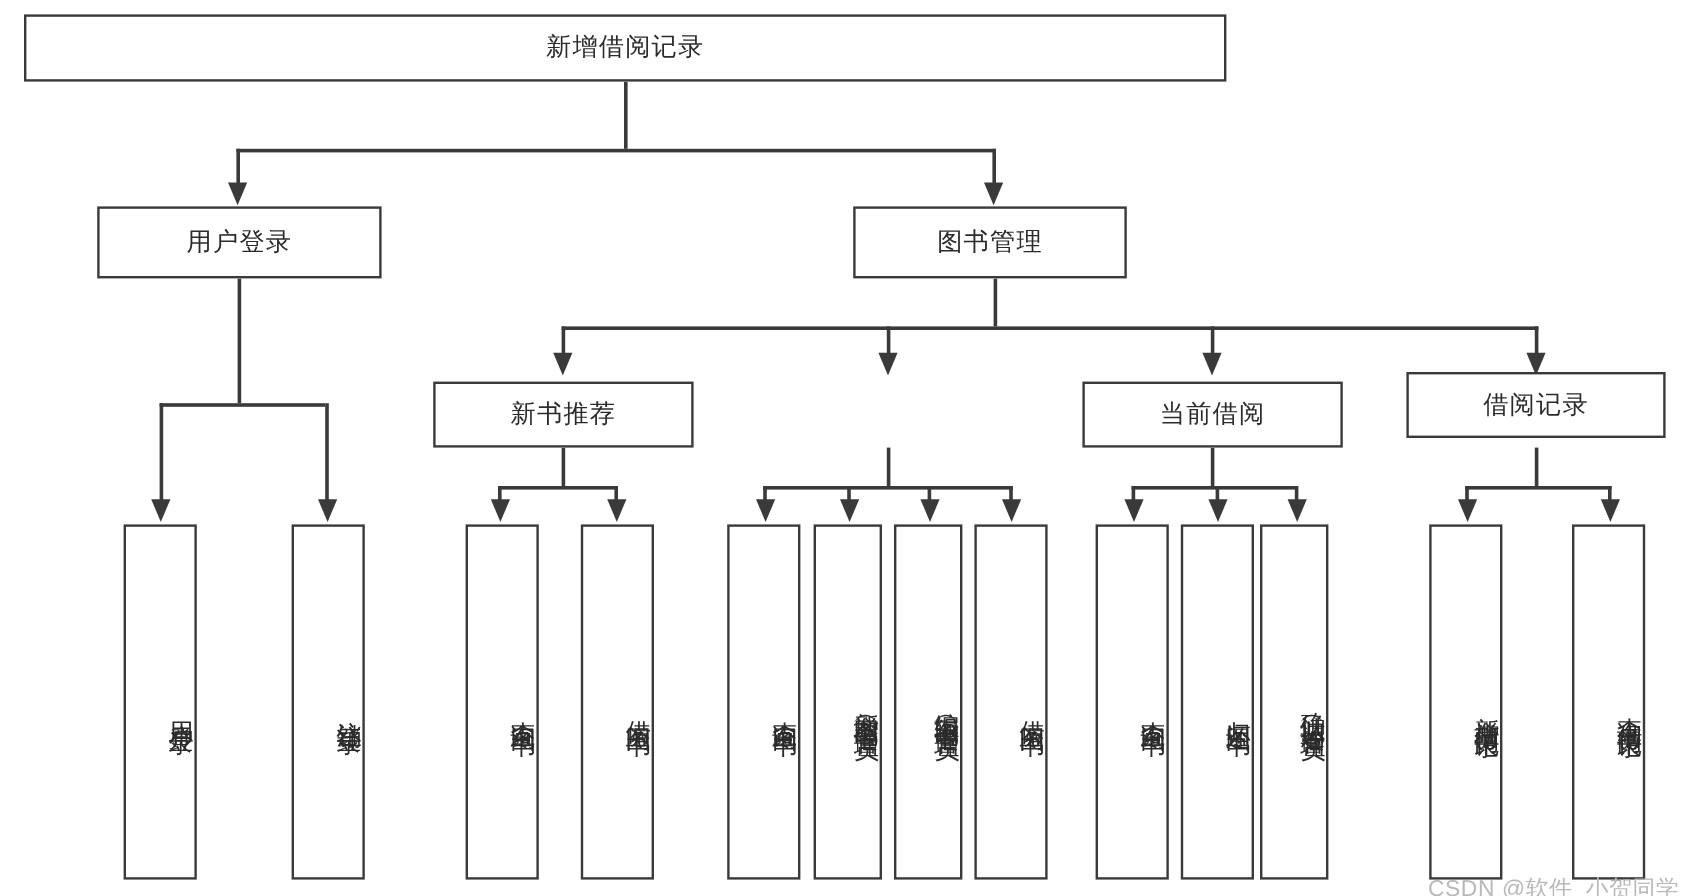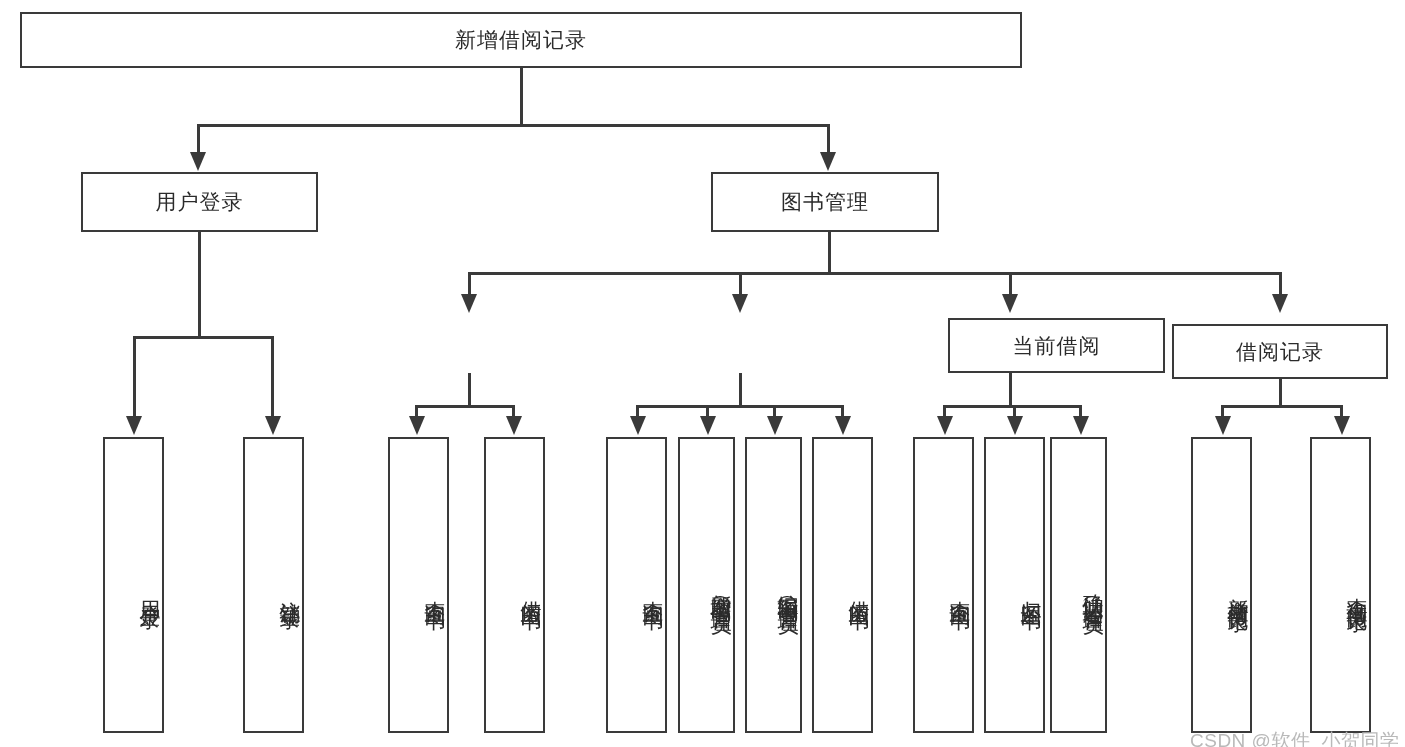--- a/index.html
+++ b/index.html
@@ -141,24 +141,27 @@
     <span>新增借阅记录</span>
   </div>
 
   <div class="node node-h" style="left:81px; top:172px; width:237px; height:60px;">
     <span>用户登录</span>
   </div>
   <div class="node node-h" style="left:711px; top:172px; width:228px; height:60px;">
     <span>图书管理</span>
   </div>
 
-  <div class="node node-h" style="left:902px; top:318px; width:217px; height:55px;margin-left:46px;">
+  <div class="node node-h" style="left:361px; top:318px; width:217px; height:55px;">
+    <span>新书推荐</span>
+  </div>
+  <div class="node node-h" style="left:902px; top:318px; width:217px; height:55px;">
     <span>当前借阅</span>
   </div>
-  <div class="node node-h" style="left:1172px; top:324px; width:216px; height:55px;">
+  <div class="node node-h" style="left:1172px; top:310px; width:216px; height:55px;">
     <span>借阅记录</span>
   </div>
 
   <div class="node node-v" style="left:103px; top:437px; width:61px; height:296px;">
     <span>用户登录</span>
   </div>
   <div class="node node-v" style="left:243px; top:437px; width:61px; height:296px;">
     <span>注销登录</span>
   </div>
   <div class="node node-v" style="left:388px; top:437px; width:61px; height:296px;">

